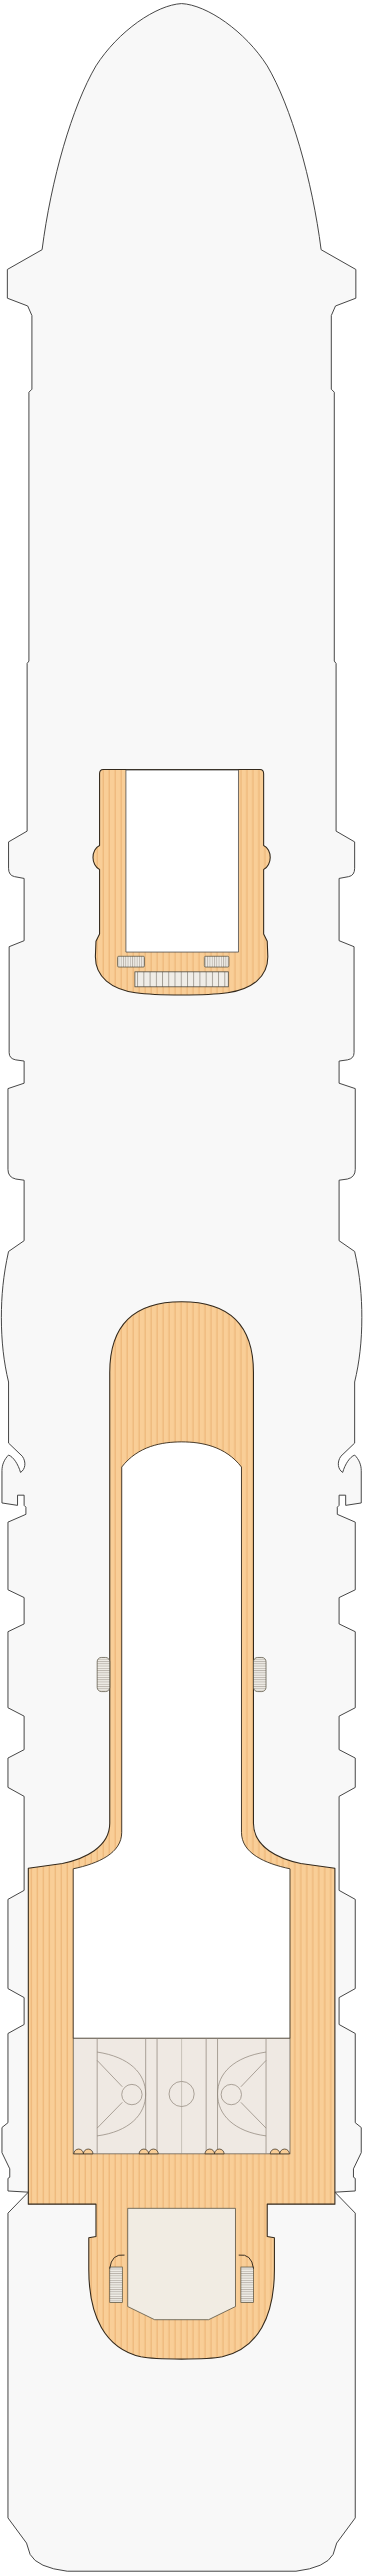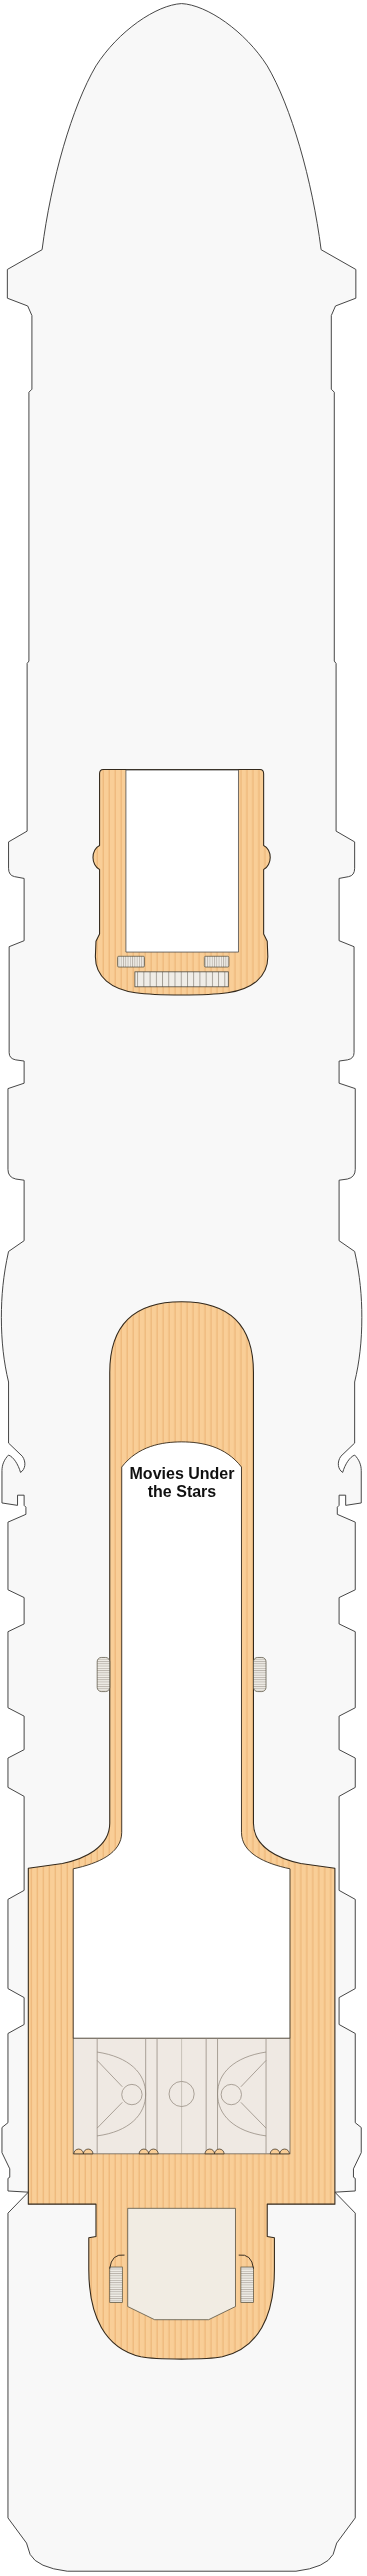--- a/index.html
+++ b/index.html
@@ -190,19 +190,15 @@
       <rect class="panel-hfine" x="402" y="3786" width="21" height="59"></rect>
       <path class="rail" d="M 183,3788 Q 186,3763 207,3766"></path>
       <path class="rail" d="M 423,3788 Q 420,3763 399,3766"></path>
     </g>
   </g>
 
   <rect class="panel-hfine" x="162" y="2768" width="21" height="57" rx="7"></rect>
   <rect class="panel-hfine" x="423" y="2768" width="21" height="57" rx="7"></rect>
 </svg>
 
-<div class="muts-label">
-  <div>Movies Under</div>
-  <div>the Stars</div>
+
 </div>
 
-</div>
-
 
 </body></html>

